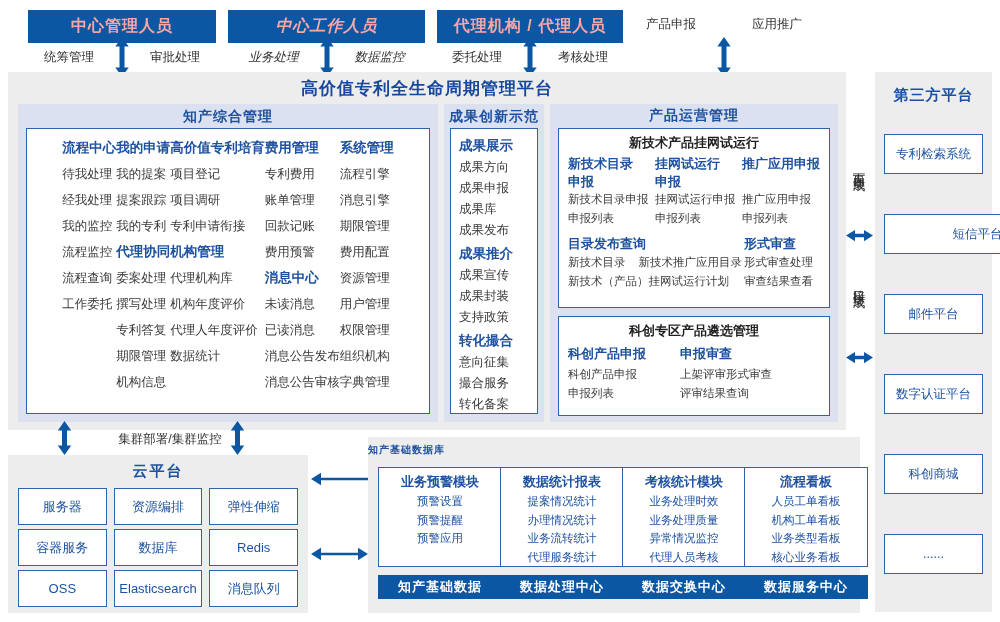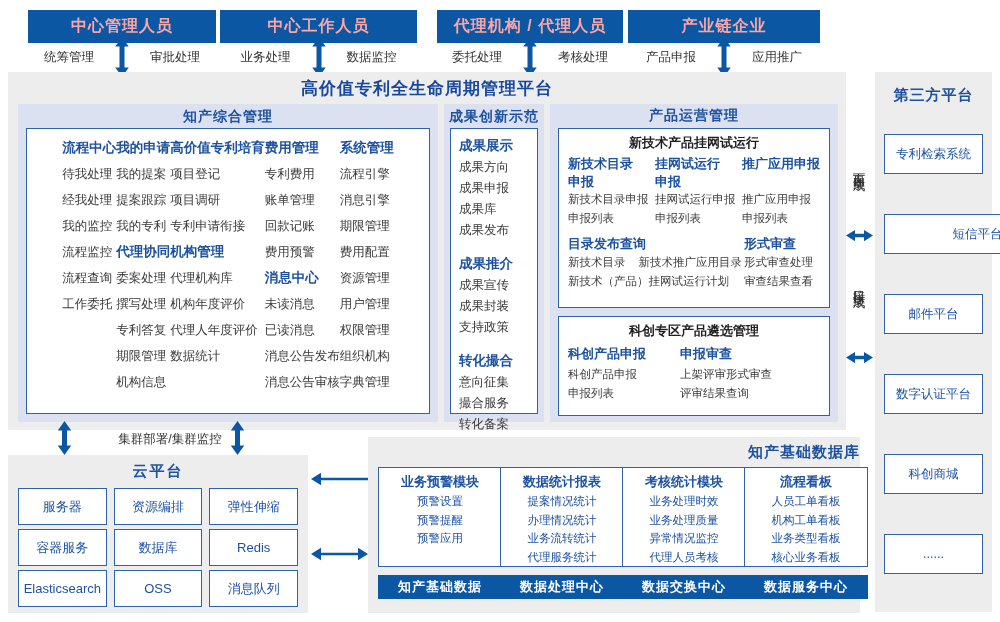--- a/index.html
+++ b/index.html
@@ -23,21 +23,21 @@
   .sec-title{text-align:center;font-size:14px;font-weight:bold;color:var(--blue-text);line-height:24px;letter-spacing:1px;}
   .white-box{background:#fff;border:1px solid var(--border);}
 
   .sec-zhichan{left:10px;width:420px;}
   .z-box{margin:0 8px;height:286px;display:flex;justify-content:center;padding:6px 10px;box-sizing:border-box;}
   .z-head{font-size:13.5px;font-weight:bold;color:var(--blue-text);line-height:26px;white-space:nowrap;}
   .z-item{font-size:12.5px;color:var(--item);line-height:26px;white-space:nowrap;}
 
   .sec-chengguo{left:436px;width:100px;}
   .c-box{margin:0 6px;height:286px;padding:6px 0 0 8px;box-sizing:border-box;}
-  .c-head{font-size:13.5px;font-weight:bold;color:var(--blue-text);line-height:22px;margin-top:12px;white-space:nowrap;}
+  .c-head{font-size:13.5px;font-weight:bold;color:var(--blue-text);line-height:22px;margin-top:2px;white-space:nowrap;}
   .c-head:first-child{margin-top:0;}
   .c-item{font-size:12.5px;color:var(--item);line-height:21px;white-space:nowrap;}
 
   .sec-chanpin{left:542px;width:288px;font-family:Liberation Serif, serif;}
   .cp-box1{position:absolute;left:8px;top:24px;width:272px;height:180px;box-sizing:border-box;}
   .cp-box2{position:absolute;left:8px;top:212px;width:272px;height:100px;box-sizing:border-box;}
   .b-title{text-align:center;font-size:13px;font-weight:bold;color:var(--black);line-height:24px;margin-top:2px;}
   .b1-cols{display:flex;justify-content:space-between;padding:0 9px;}
   .b1-col .g-head{min-height:35px;}
   .g-head{font-size:13px;font-weight:bold;color:var(--blue-text);line-height:17.5px;white-space:pre-line;}
@@ -61,21 +61,21 @@
   .cluster-label{left:105px;top:431px;width:130px;text-align:center;font-size:12.5px;color:#333;}
 
   
   .cloud{left:8px;top:455px;width:300px;height:158px;background:var(--panel);}
   .cloud-title{text-align:center;font-size:15px;font-weight:bold;color:var(--blue-text);padding-top:7px;letter-spacing:2px;}
   .cloud-grid{position:absolute;left:10px;right:10px;top:33px;display:grid;grid-template-columns:repeat(3,1fr);gap:4px 7px;}
   .cloud-cell{height:35px;background:#fff;border:1.5px solid var(--border);display:flex;align-items:center;justify-content:center;font-size:13px;color:var(--blue-text);}
 
   
   .db{left:368px;top:437px;width:492px;height:176px;background:var(--panel);}
-  .db-title{text-align:right;font-size:15px;font-weight:bold;color:var(--blue-text);padding-top:6px;letter-spacing:1px;}
+  .db-title{text-align:left;font-size:10px;font-weight:bold;color:var(--blue-text);padding-top:6px;letter-spacing:1px;}
   .db-module{position:absolute;top:30px;width:124px;}
   .db-mbox{height:95px;background:#fff;border:1.5px solid var(--border);text-align:center;padding-top:3px;box-sizing:content-box;}
   .db-mhead{font-size:13px;font-weight:bold;color:var(--blue-text);line-height:21px;white-space:nowrap;}
   .db-mitem{font-size:11.5px;color:var(--blue-text);line-height:18.5px;white-space:nowrap;}
   .db-bar{margin-top:8px;height:24px;background:var(--blue);color:#fff;font-size:13px;font-weight:bold;display:flex;align-items:center;justify-content:center;letter-spacing:1px;}
 </style>
 </head>
 <body>
 
 <div class="canvas">
@@ -86,21 +86,21 @@
         <div class="role-labels">
           <span>统筹管理</span>
           <span>审批处理</span>
         </div>
         <div class="role-arrow"><svg width="15" height="40" viewBox="0 0 15 40">
             <polygon points="7.5,0 14.2,9.5 0.8,9.5" fill="#0b57a4"></polygon>
             <rect x="5" y="8.5" width="5" height="23" fill="#0b57a4"></rect>
             <polygon points="7.5,40 14.2,30.5 0.8,30.5" fill="#0b57a4"></polygon>
           </svg></div>
       </div>
-      <div class="role-group" style="left: 220px; width: 197px;">
+      <div class="role-group" style="left: 228px; width: 197px; font-style: italic;">
         <div class="role-title">中心工作人员</div>
         <div class="role-labels">
           <span>业务处理</span>
           <span>数据监控</span>
         </div>
         <div class="role-arrow"><svg width="15" height="40" viewBox="0 0 15 40">
             <polygon points="7.5,0 14.2,9.5 0.8,9.5" fill="#0b57a4"></polygon>
             <rect x="5" y="8.5" width="5" height="23" fill="#0b57a4"></rect>
             <polygon points="7.5,40 14.2,30.5 0.8,30.5" fill="#0b57a4"></polygon>
           </svg></div>
@@ -111,21 +111,20 @@
           <span>委托处理</span>
           <span>考核处理</span>
         </div>
         <div class="role-arrow"><svg width="15" height="40" viewBox="0 0 15 40">
             <polygon points="7.5,0 14.2,9.5 0.8,9.5" fill="#0b57a4"></polygon>
             <rect x="5" y="8.5" width="5" height="23" fill="#0b57a4"></rect>
             <polygon points="7.5,40 14.2,30.5 0.8,30.5" fill="#0b57a4"></polygon>
           </svg></div>
       </div>
       <div class="role-group" style="left: 628px; width: 192px;">
-        <div class="role-title">产业链企业</div>
         <div class="role-labels">
           <span>产品申报</span>
           <span>应用推广</span>
         </div>
         <div class="role-arrow"><svg width="15" height="40" viewBox="0 0 15 40">
             <polygon points="7.5,0 14.2,9.5 0.8,9.5" fill="#0b57a4"></polygon>
             <rect x="5" y="8.5" width="5" height="23" fill="#0b57a4"></rect>
             <polygon points="7.5,40 14.2,30.5 0.8,30.5" fill="#0b57a4"></polygon>
           </svg></div>
       </div>
@@ -313,22 +312,22 @@
 
   <div class="abs cloud">
     <div class="cloud-title">云平台</div>
     <div class="cloud-grid" id="cloud-grid">
         <div class="cloud-cell">服务器</div>
         <div class="cloud-cell">资源编排</div>
         <div class="cloud-cell">弹性伸缩</div>
         <div class="cloud-cell">容器服务</div>
         <div class="cloud-cell">数据库</div>
         <div class="cloud-cell">Redis</div>
+        <div class="cloud-cell">OSS</div>
         <div class="cloud-cell">Elasticsearch</div>
-        <div class="cloud-cell">OSS</div>
         <div class="cloud-cell">消息队列</div>
       </div>
   </div>
 
   <div class="abs db">
     <div class="db-title">知产基础数据库</div>
     <div id="db-modules">
         <div class="db-module" style="left: 10px;">
           <div class="db-mbox">
             <div class="db-mhead">业务预警模块</div>

